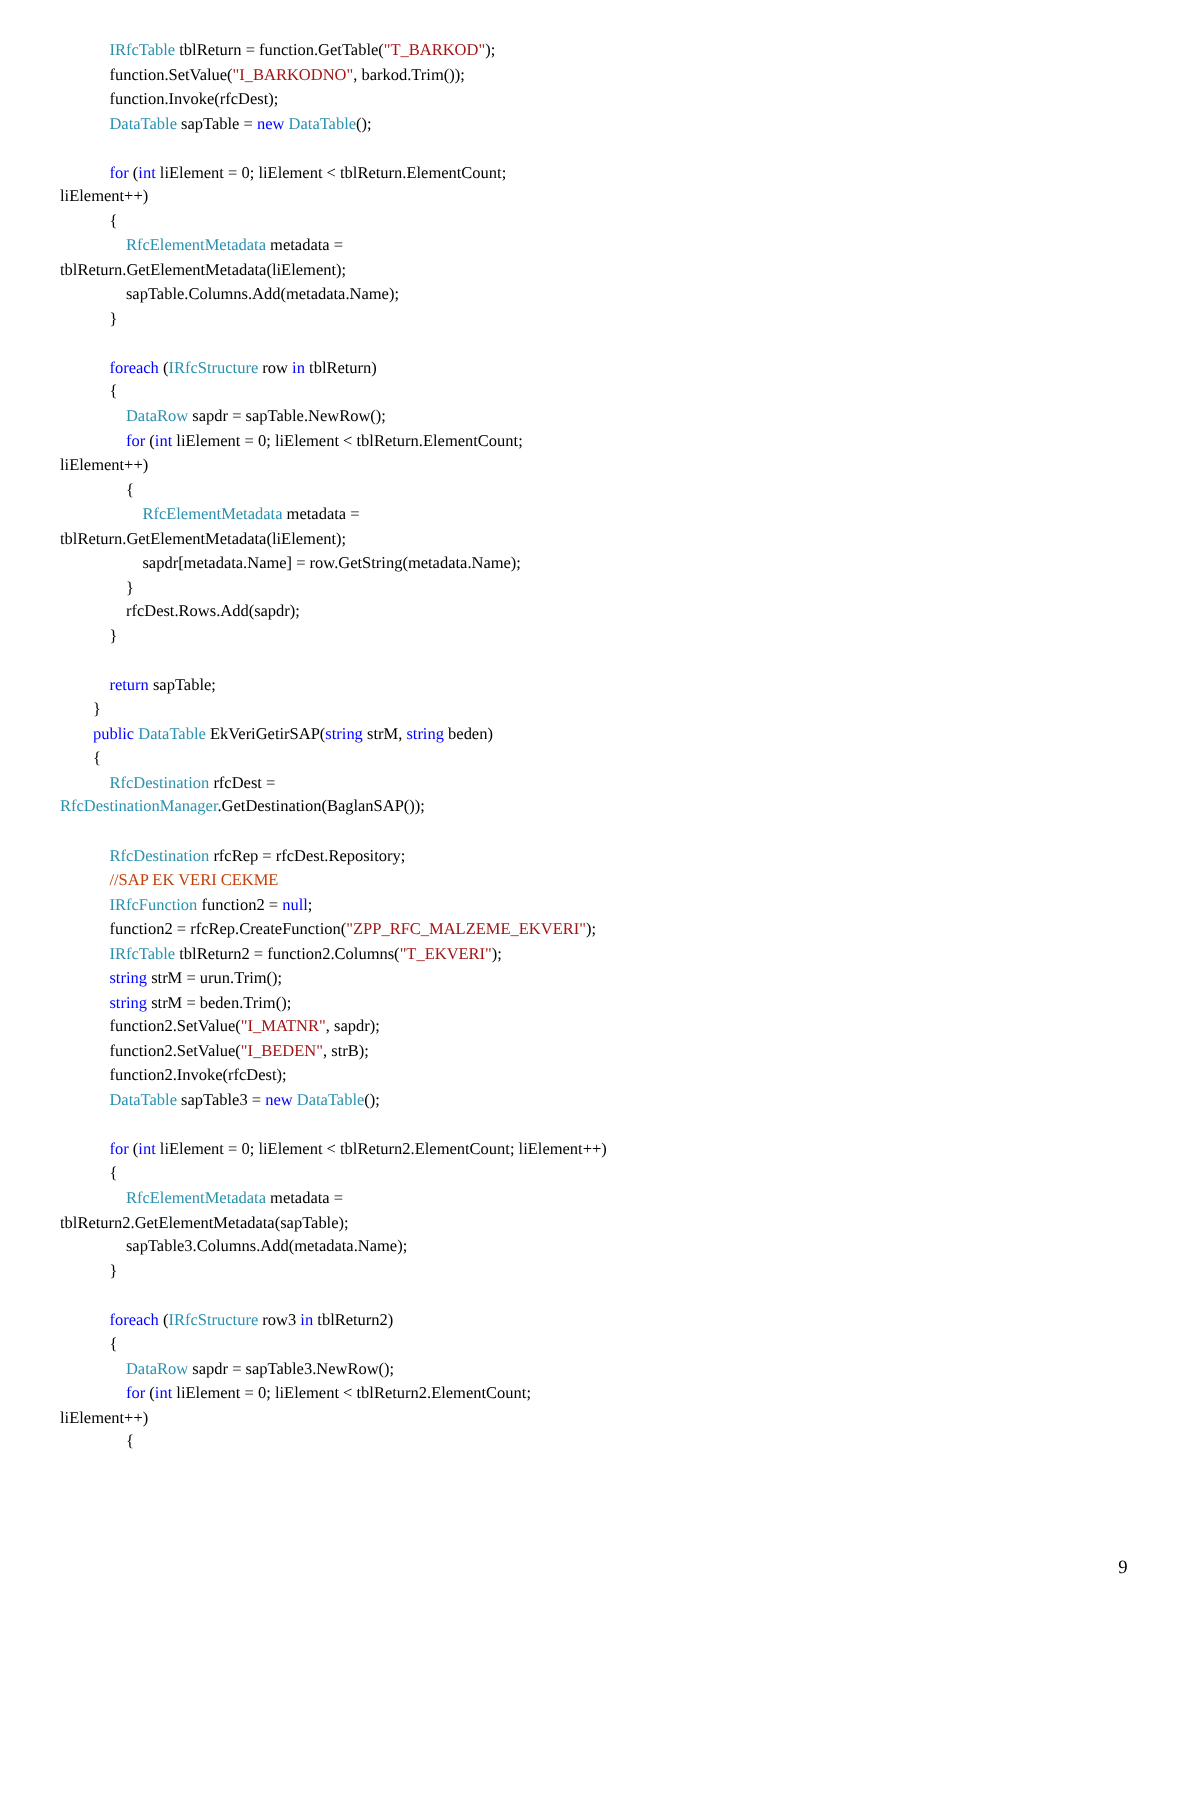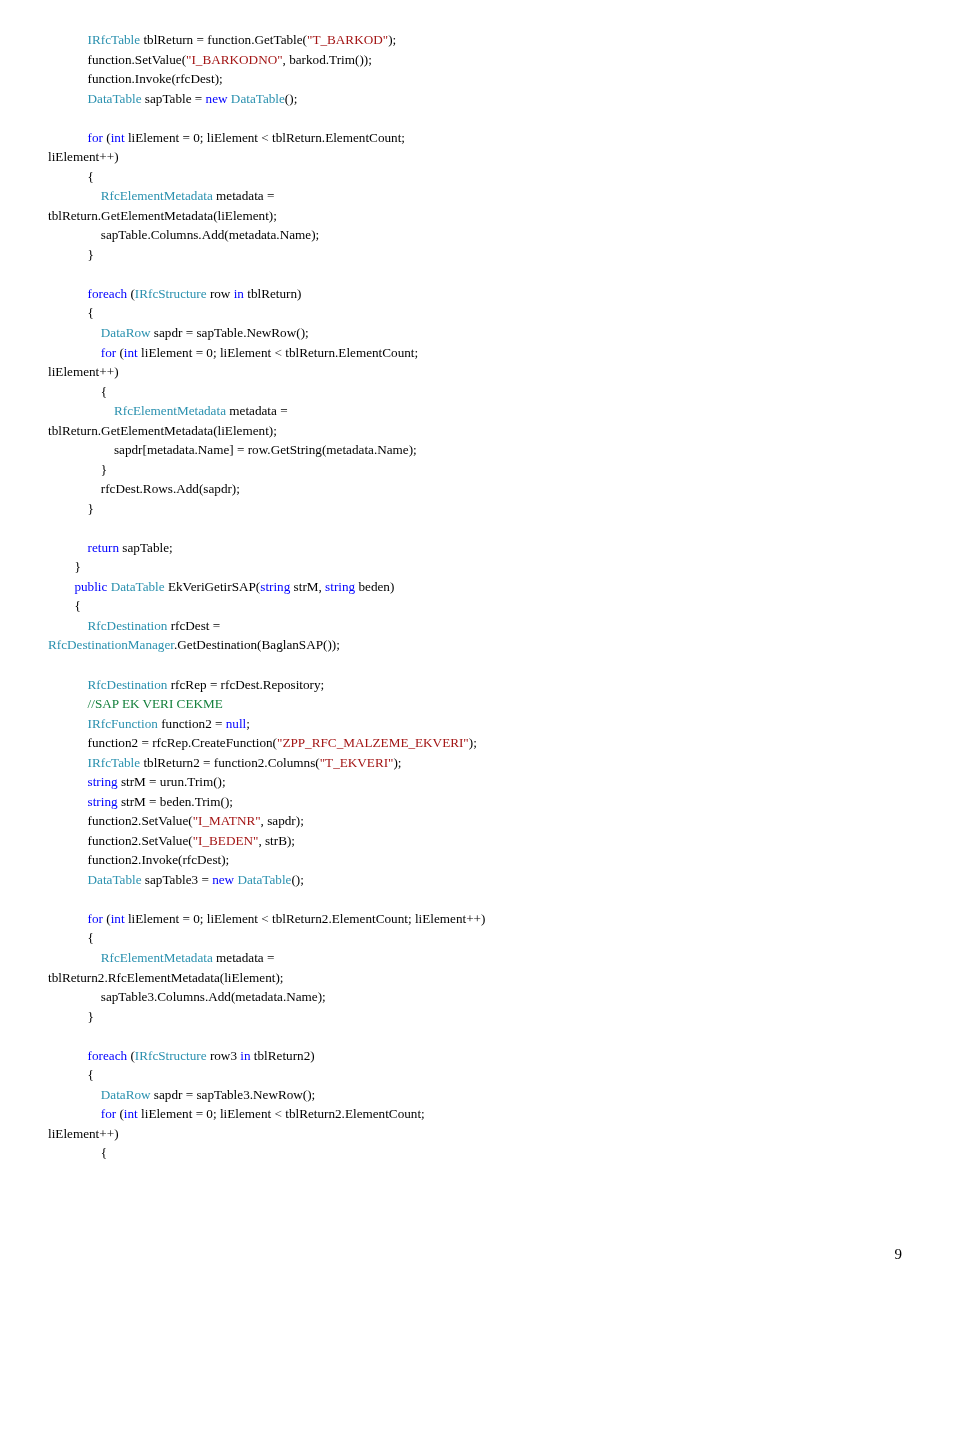--- a/index.html
+++ b/index.html
@@ -14,21 +14,21 @@
     box-sizing: border-box;
   }
   pre {
     margin: 0;
     font-family: Liberation Serif, serif;
     white-space: pre;
   }
   .kw   { color: #0000FF; }   
   .type { color: #2B91AF; }   
   .str  { color: #A31515; }   
-  .com  { color: #15803d; }   
+  .com  { color: #c2410c; }   
   .pagenum {
     position: relative;
     text-align: right;
     font-family: "Times New Roman", serif;
     font-size: 15px;
     padding-right: 10px;
     margin-top: 80px;
   }
 </style>
 </head>
@@ -75,21 +75,21 @@
             <span class="kw">string</span><span> strM = urun.Trim();</span>
             <span class="kw">string</span><span> strM = beden.Trim();</span>
 <span>            function2.SetValue(</span><span class="str">"I_MATNR"</span><span>, sapdr);</span>
 <span>            function2.SetValue(</span><span class="str">"I_BEDEN"</span><span>, strB);</span>
 <span>            function2.Invoke(rfcDest);</span>
             <span class="type">DataTable</span><span> sapTable3 = </span><span class="kw">new</span> <span class="type">DataTable</span><span>();</span>
 
             <span class="kw">for</span> (<span class="kw">int</span><span> liElement = 0; liElement &lt; tblReturn2.ElementCount; liElement++)</span>
             {
                 <span class="type">RfcElementMetadata</span><span> metadata = </span>
-<span>tblReturn2.RfcElementMetadata(liElement);</span>
+<span>tblReturn2.GetElementMetadata(sapTable);</span>
 <span>                sapTable3.Columns.Add(metadata.Name);</span>
             }
 
             <span class="kw">foreach</span> (<span class="type">IRfcStructure</span><span> row3 </span><span class="kw">in</span><span> tblReturn2)</span>
             {
                 <span class="type">DataRow</span><span> sapdr = sapTable3.NewRow();</span>
                 <span class="kw">for</span> (<span class="kw">int</span><span> liElement = 0; liElement &lt; tblReturn2.ElementCount; </span>
 <span>liElement++)</span>
                 {</pre>
 

